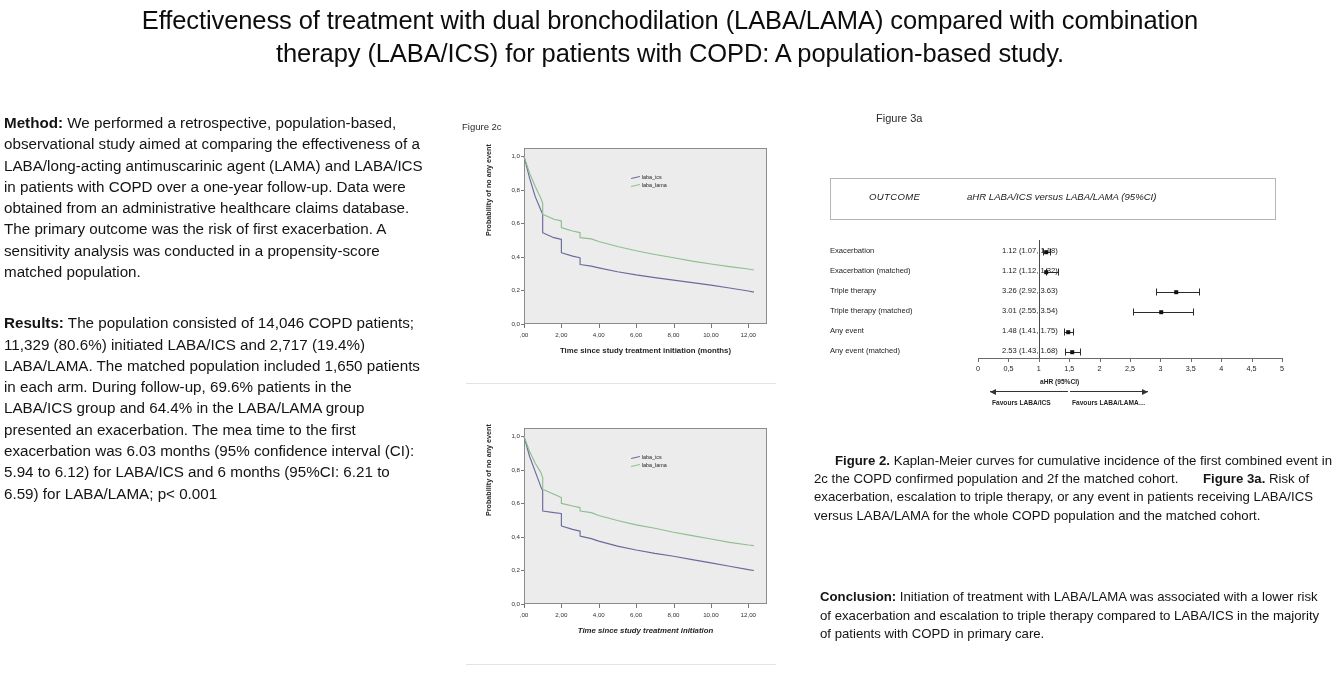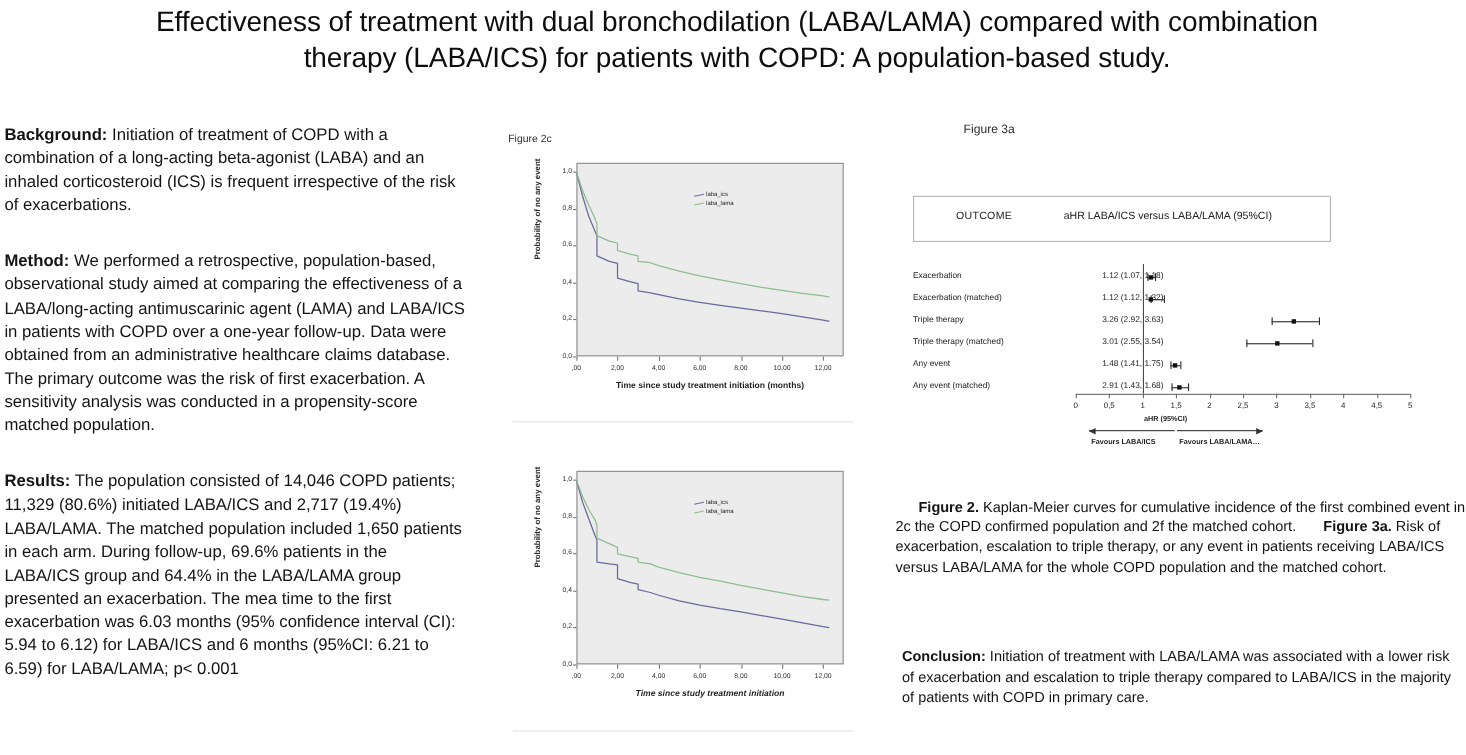--- a/index.html
+++ b/index.html
@@ -80,22 +80,22 @@
   }
   .km-legend .lbl{ font-size:5.4px; }
 
   .hr-sep{
     position:absolute; height:0; border-top:1px solid #e3e3e3;
   }
 
   
   #forest-wrap{ position:absolute; left:818px; top:108px; width:512px; height:300px; }
   #forest-header{
-    position:absolute; left:12px; top:70px; width:380px; height:42px;
-    border:1px solid #b5b5b5; box-sizing:border-box; background:#fff;
+    position:absolute; left:12px; top:70px; width:446px; height:42px;
+    border:1px solid #b5b5b5; box-sizing:border-box; background:#fff;font-style:italic;
   }
   #forest-header .h-outcome{
     position:absolute; left:38px; top:12px;
     font-size:9.6px; color:#202020; letter-spacing:0.3px;
   }
   #forest-header .h-ahr{
     position:absolute; left:136px; top:12px;
     font-size:9.6px; color:#202020;
   }
   .forest-row{
@@ -172,23 +172,20 @@
     font-size:13.2px; line-height:1.42; color:#141414;
   }
   #conclusion b{ font-weight:bold; }
 </style>
 </head>
 <body>
 
 <div id="poster-title">Effectiveness of treatment with dual bronchodilation (LABA/LAMA) compared with combination therapy (LABA/ICS) for patients with COPD: A population-based study.</div>
 
 <div id="left-col">
-  <div class="blk">
-    <p><b>Background:</b><span> Initiation of treatment of COPD with a combination of a long-acting beta-agonist (LABA) and an inhaled corticosteroid (ICS) is frequent irrespective of the risk of exacerbations.</span></p>
-  </div>
   <div class="blk">
     <p><b>Method:</b><span> We performed a retrospective, population-based, observational study aimed at comparing the effectiveness of a LABA/long-acting antimuscarinic agent (LAMA) and LABA/ICS in patients with COPD over a one-year follow-up. Data were obtained from an administrative healthcare claims database. The primary outcome was the risk of first exacerbation. A sensitivity analysis was conducted in a propensity-score matched population.</span></p>
   </div>
   <div class="blk">
     <p><b>Results:</b><span> The population consisted of 14,046 COPD patients; 11,329 (80.6%) initiated LABA/ICS and 2,717 (19.4%) LABA/LAMA. The matched population included 1,650 patients in each arm. During follow-up, 69.6% patients in the LABA/ICS group and 64.4% in the LABA/LAMA group presented an exacerbation. The mea time to the first exacerbation was 6.03 months (95% confidence interval (CI): 5.94 to 6.12) for LABA/ICS and 6 months (95%CI: 6.21 to 6.59) for LABA/LAMA; p&lt; 0.001</span></p>
   </div>
 </div>
 
 <div class="fig-label" style="left:462px; top:121px;">Figure 2c</div>
 <div class="km-chart" id="chart-2c" style="left:470px; top:140px; width:305px; height:232px;">
@@ -317,21 +314,21 @@
       <div class="forest-row" style="left: 12px; top: 198px;">
         <div class="f-name">Triple therapy (matched)</div>
         <div class="f-val">3.01 (2.55, 3.54)</div>
       </div>
       <div class="forest-row" style="left: 12px; top: 218px;">
         <div class="f-name">Any event</div>
         <div class="f-val">1.48 (1.41, 1.75)</div>
       </div>
       <div class="forest-row" style="left: 12px; top: 238px;">
         <div class="f-name">Any event (matched)</div>
-        <div class="f-val">2.91 (1.43, 1.68)</div>
+        <div class="f-val">2.53 (1.43, 1.68)</div>
       </div>
     </div>
   <div id="forest-axis">
     <div id="forest-vline" style="left: 60.8px;"></div>
     <div id="forest-baseline"></div>
   <div class="ci-line" style="left: 65.056px; top: 12px; width: 6.688px;"></div>
       <div class="ci-cap" style="left: 65.056px; top: 12px;"></div>
       <div class="ci-cap" style="left: 71.744px; top: 12px;"></div>
       <div class="ci-dot" style="left: 68.096px; top: 12px;"></div>
       <div class="ci-line" style="left: 68.096px; top: 32px; width: 12.16px;"></div>

